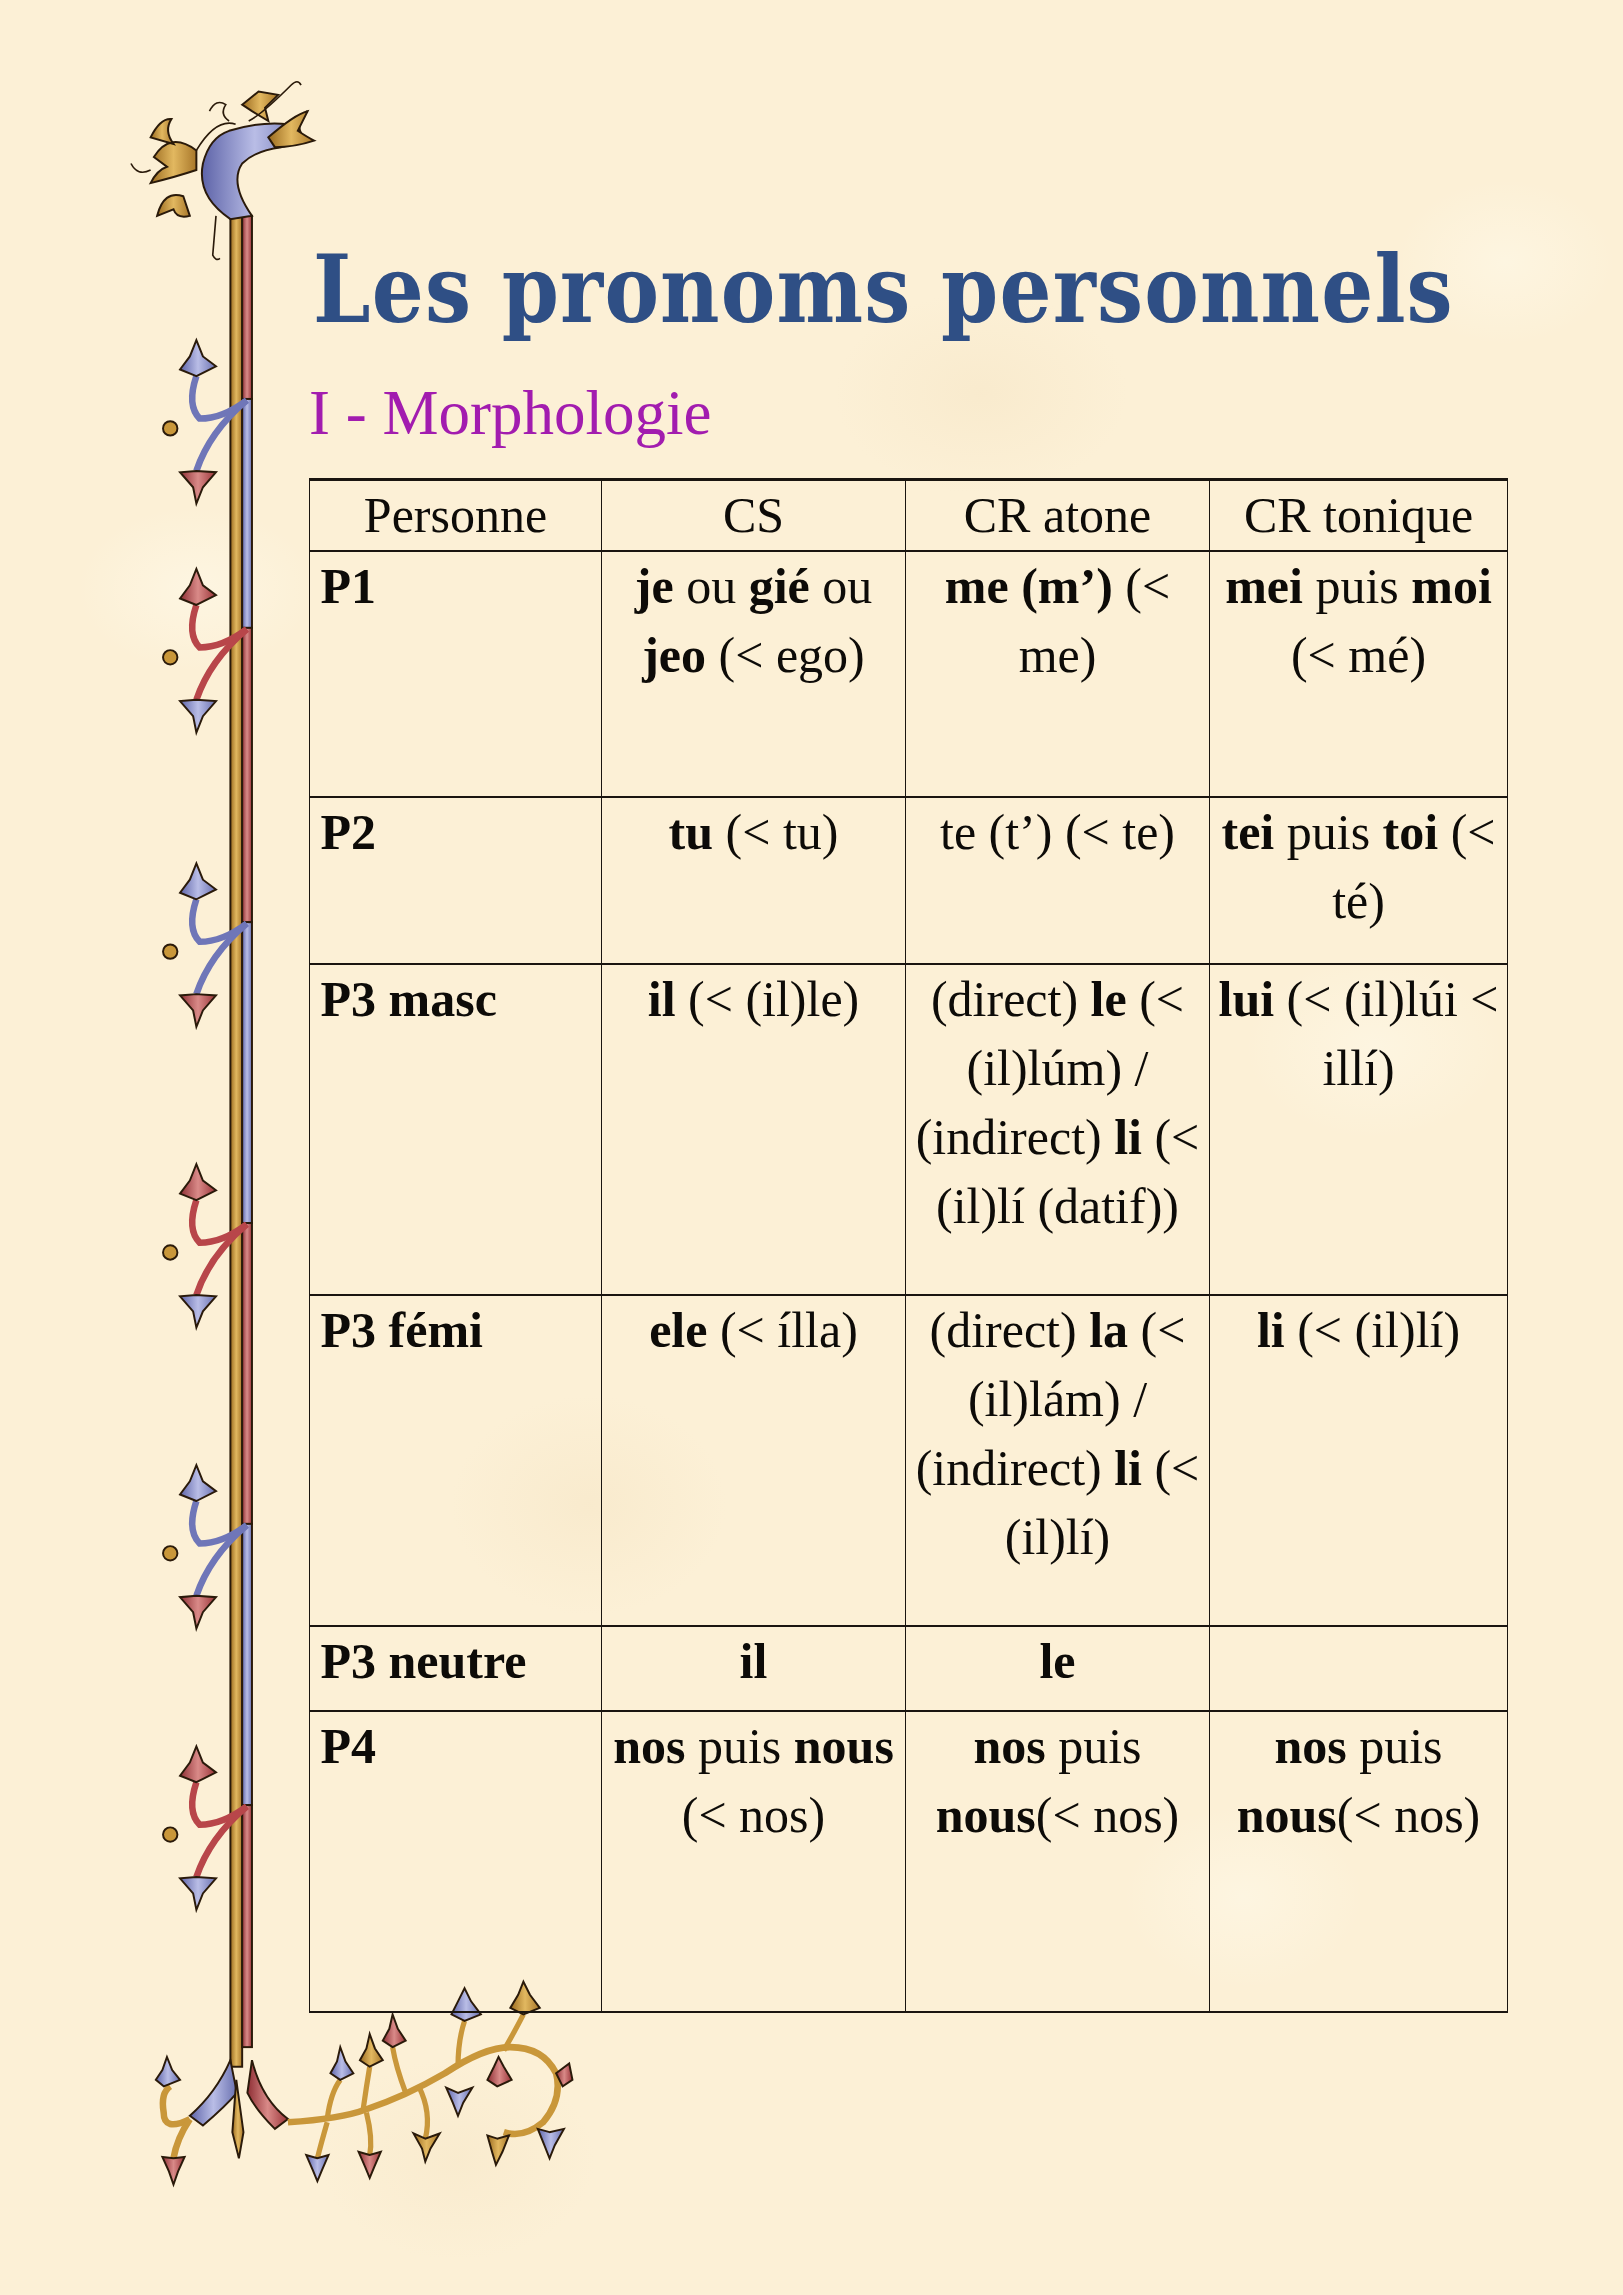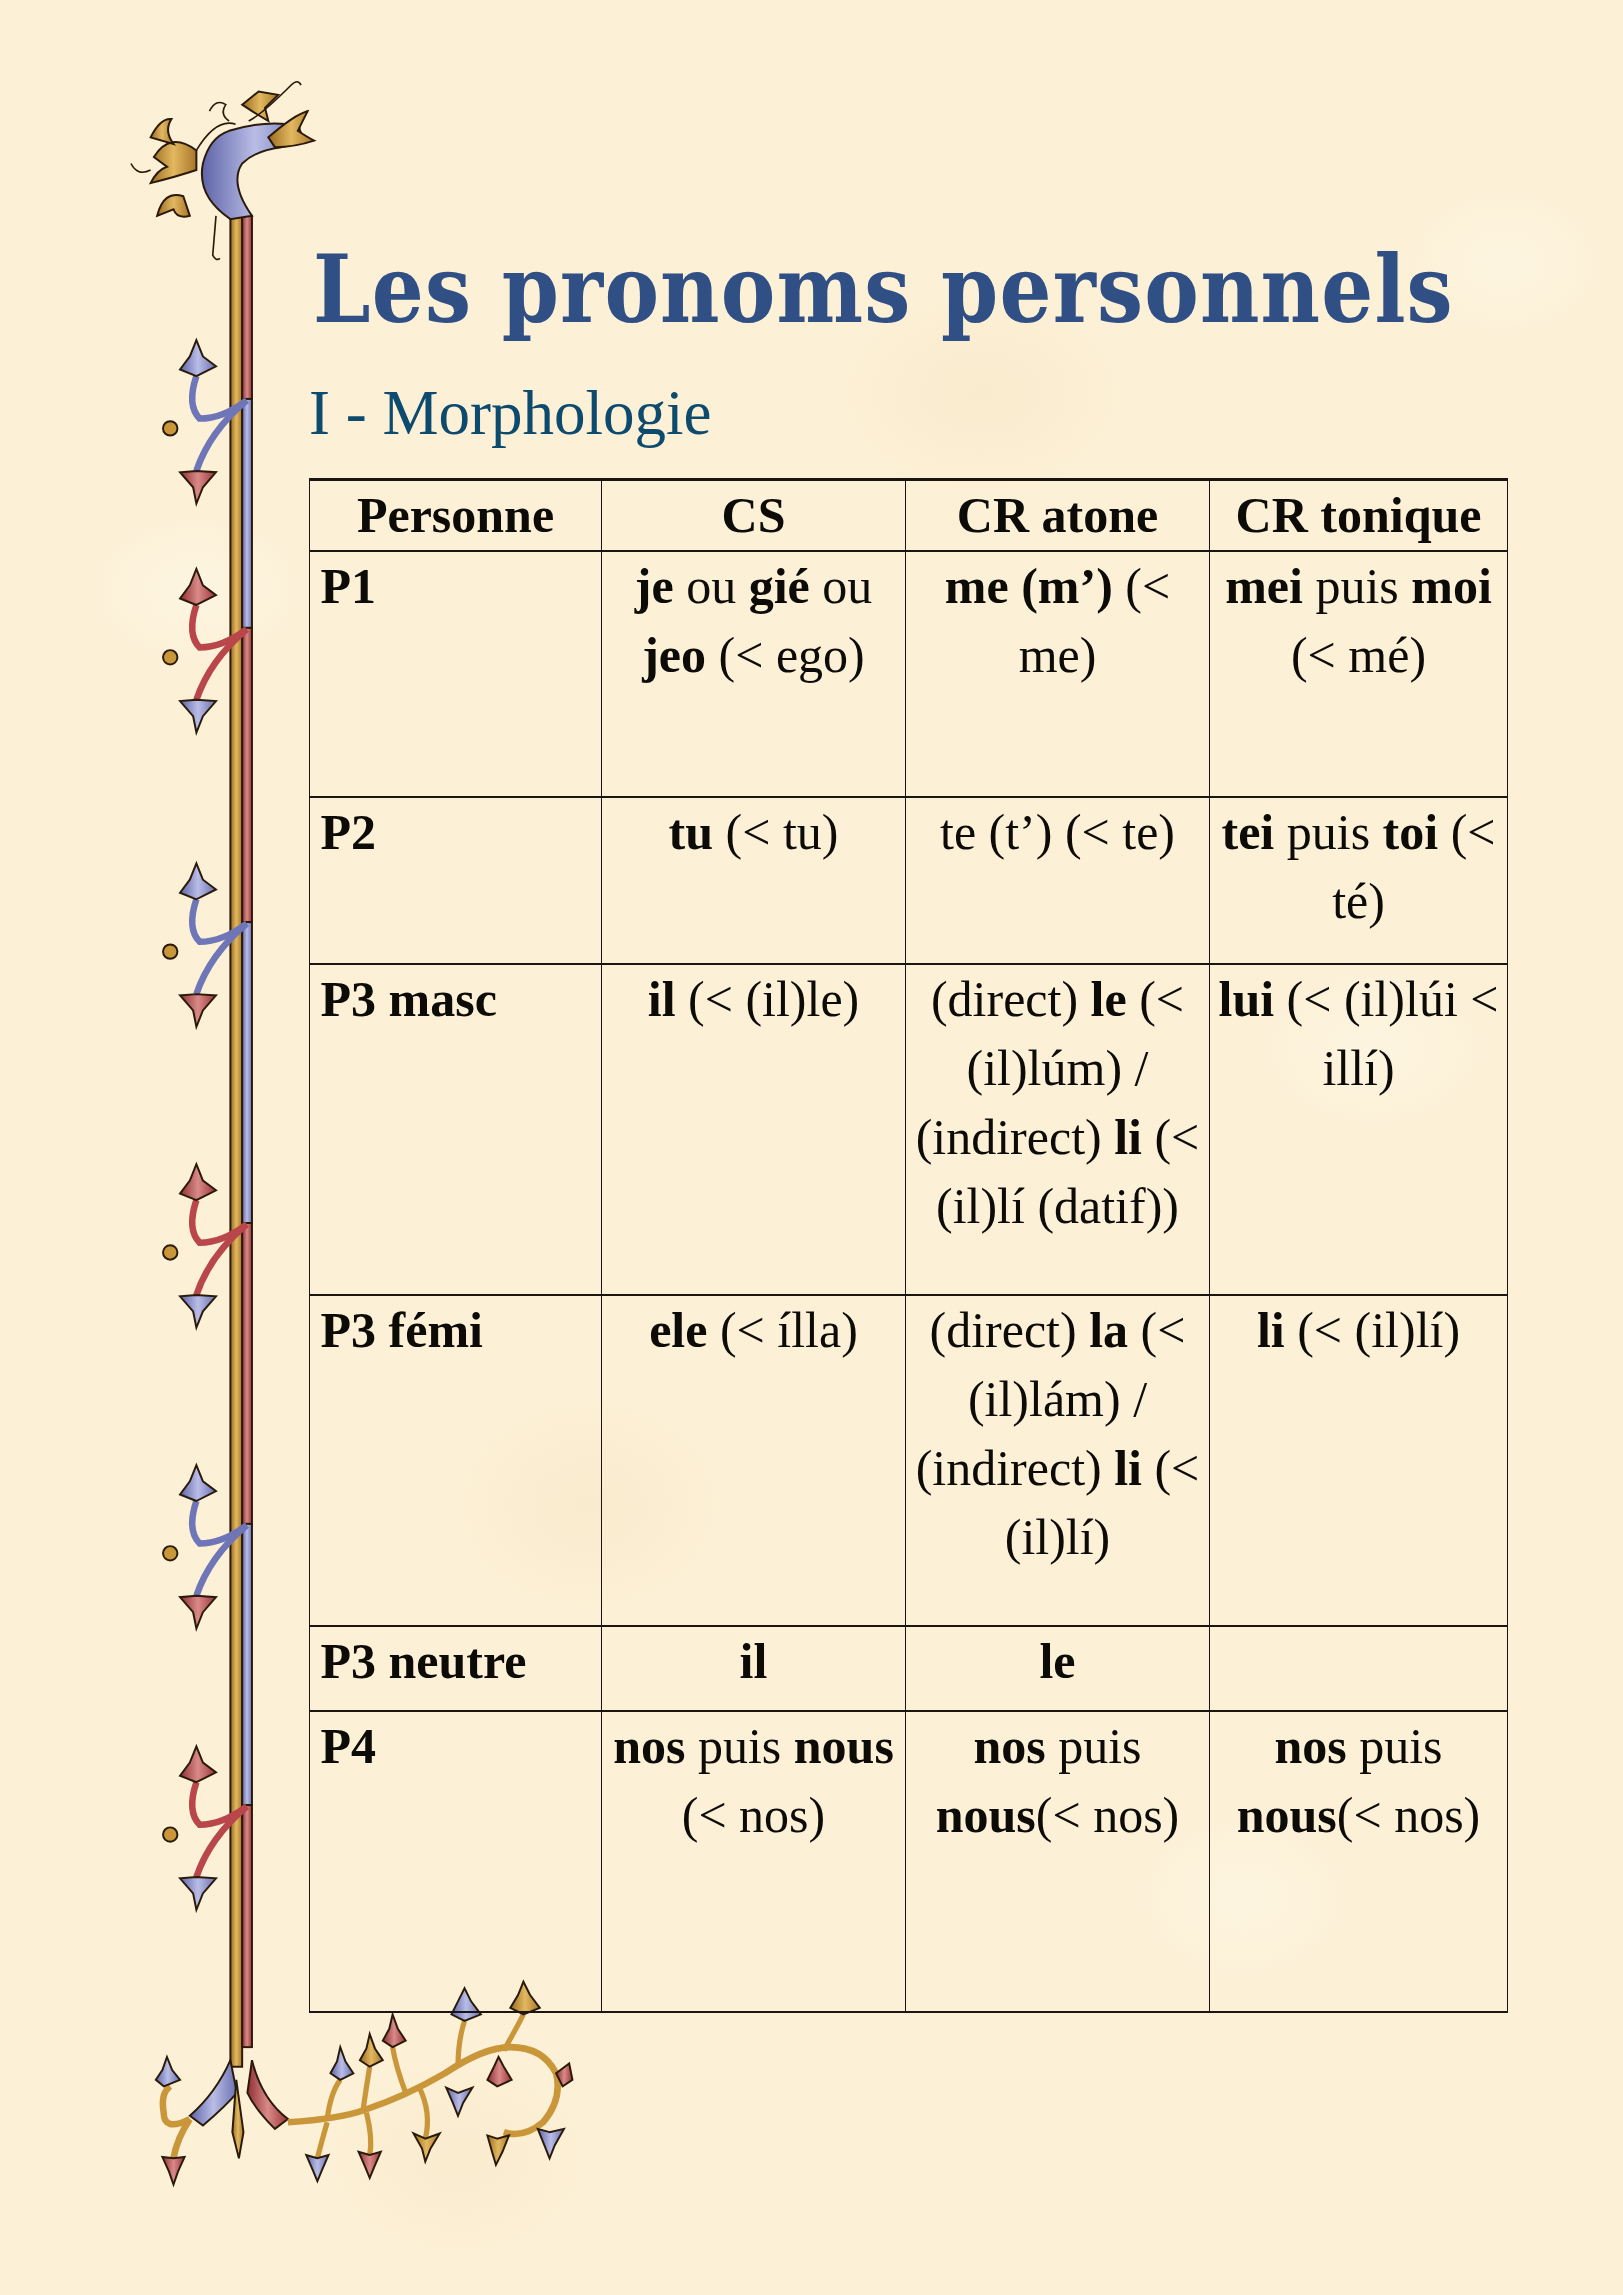--- a/index.html
+++ b/index.html
@@ -23,42 +23,42 @@
     position: absolute; left: 313px; top: 243px;
     font-family: "DejaVu Serif", "Liberation Serif", serif;
     font-size: 93px; font-weight: bold; color: #2f4f85;
     letter-spacing: 1.3px; line-height: 1;
     transform: scaleX(0.88); transform-origin: left top;
     white-space: nowrap;
   }
   .subtitle {
     position: absolute; left: 309px; top: 382px;
     font-family: "Liberation Serif", "DejaVu Serif", serif;
-    font-size: 63px; color: #0c4a6e; line-height: 1; white-space: nowrap;
+    font-size: 63px; color: #a21caf; line-height: 1; white-space: nowrap;
   }
 
   table.pronoms {
     position: absolute; left: 309px; top: 478px;
     width: 1198px; height: 1535px;
     border-collapse: collapse;
     table-layout: fixed;
     font-family: "Liberation Serif", "DejaVu Serif", serif;
     font-size: 50px; line-height: 69px;
   }
   table.pronoms td, table.pronoms th {
     border-left: 1.3px solid #1a1510;
     border-right: 1.3px solid #1a1510;
     border-top: 2.6px solid #1a1510;
     border-bottom: 2.6px solid #1a1510;
     vertical-align: top;
     padding: 0 5.2px;
     font-weight: normal;
   }
   table.pronoms tr:first-child th { border-top: 3.3px solid #1a1510; }
-  table.pronoms th { font-weight: bold; margin-top: 23px; }
+  table.pronoms th { font-weight: normal; margin-top: 23px; }
   table.pronoms td.person { text-align: left; font-weight: bold; padding-left: 10.5px; }
   table.pronoms td.form { text-align: center; }
   table.pronoms b { font-weight: bold; }
   col.c1 { width: 292px; }
   col.c2 { width: 304px; }
   col.c3 { width: 304px; }
   col.c4 { width: 298px; }
 </style>
 </head>
 <body>

